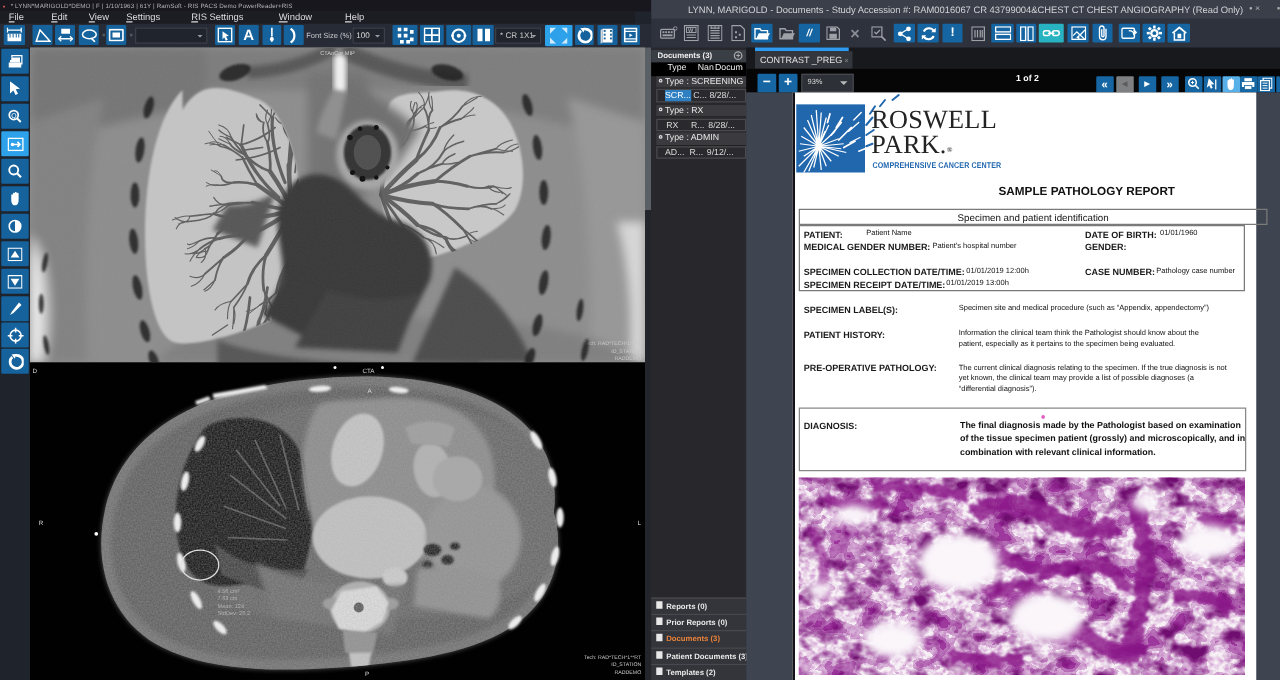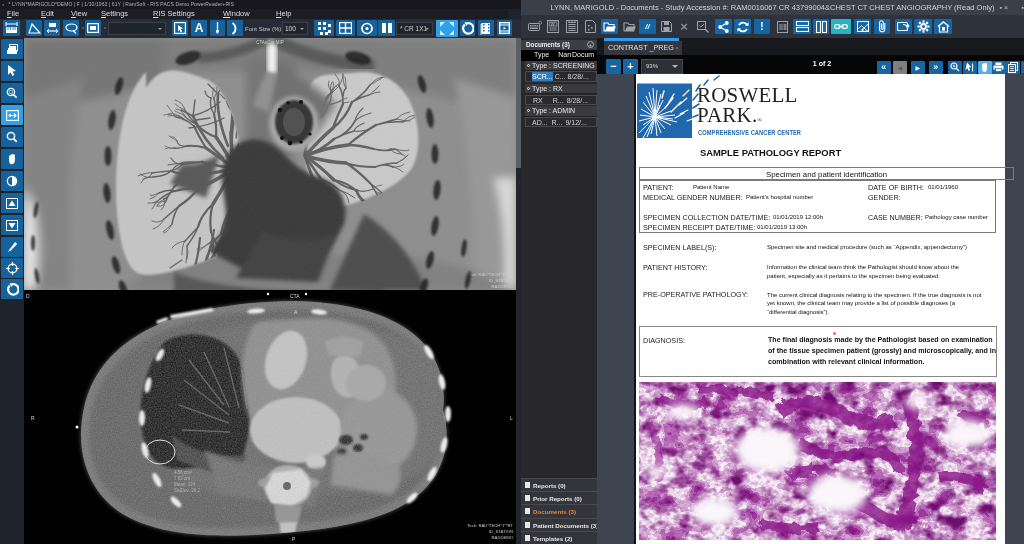--- a/index.html
+++ b/index.html
@@ -37,21 +37,21 @@
 
 #tabbar{left:597px;top:38px;width:427px;height:17px;background:#17191d;}
 #tab1{left:604px;top:40.5px;width:78px;height:14.5px;background:#33363d;color:#e0e0e0;font-size:7.2px;line-height:14px;white-space:nowrap;}
 #tabline{left:604px;top:38px;width:75px;height:2.5px;background:#2e9bf0;}
 #pdfbar{left:597px;top:55px;width:427px;height:19px;background:#060607;}
 .pbtn{position:absolute;top:5.5px;width:13.5px;height:13px;background:#1566a2;color:#fff;display:flex;align-items:center;justify-content:center;border-radius:1px;}
 #docarea{left:597px;top:74px;width:427px;height:470px;background:#3e4450;}
 #page{left:634px;top:74px;width:371px;height:470px;background:#fff;border-left:2.5px solid #121218;}
 
 .pc{position:absolute;color:#1c1c1c;}
-.lbl{font-weight:normal;font-size:7.2px;color:#1a1a1a;}
+.lbl{font-weight:bold;font-size:7.2px;color:#1a1a1a;}
 .val{font-size:6px;color:#111;}
 #ptable{left:639px;top:167px;width:357px;height:65px;border:1px solid #7a7a7a;}
 #pthead{left:639px;top:167px;width:375px;height:13px;border:1px solid #7a7a7a;font-size:7.8px;text-align:center;line-height:13px;color:#111;}
 #dbox{left:639px;top:325.5px;width:358px;height:51px;border:1px solid #888;}
 </style></head>
 <body>
 <div id="root">
 
 <div id="lw" class="abs"></div>
 <div id="ltitle" class="abs"><span style="color:#c55;margin-left:2px;font-size:4px;">●</span><span style="margin-left:4px;">* LYNN*MARIGOLD*DEMO | F | 1/10/1963 | 61Y | RamSoft - RIS PACS Demo PowerReader+RIS</span></div>
@@ -836,21 +836,21 @@
       </g>
 <g stroke="#2167ae" stroke-width="1.6" stroke-linecap="round">
         <path d="M58 26l5-6M61 17l4-6M69 11l4-5M79 6l5-4M58 34l6-4M58 43l5-2"></path>
       </g>
 <g stroke="#fff" stroke-width="1.1" stroke-linecap="round">
         <path d="M45 40l8-4M44 31l8-7M48 22l6-6M52 47l5-2"></path>
       </g>
 </svg>
 <div class="pc" style="left:697px;top:86px;font-family:'Liberation Serif',serif;font-size:21px;color:#232323;letter-spacing:0.2px;line-height:19.5px;">ROSWELL<br>PARK.<span style="font-size:6px;vertical-align:0.5px;">®</span></div>
 <div class="pc" style="left:698px;top:129px;font-size:6.7px;font-weight:bold;color:#2167ae;transform:scale(0.85,1);transform-origin:0 0;letter-spacing:0.1px;">COMPREHENSIVE CANCER CENTER</div>
-<div class="pc" style="left:700px;top:147px;width:240px;text-align:left;font-weight:bold;font-size:9.4px;color:#111;">SAMPLE PATHOLOGY REPORT</div>
+<div class="pc" style="left:700px;top:147px;width:240px;text-align:right;font-weight:bold;font-size:9.4px;color:#111;">SAMPLE PATHOLOGY REPORT</div>
 <div id="pthead" class="abs">Specimen and patient identification</div>
 <div id="ptable" class="abs" style="top:180px;height:52.5px;"></div>
 <div class="pc lbl" style="left:643px;top:183px;">PATIENT:</div>
     <div class="pc val" style="left:693px;top:184px;">Patient Name</div>
 <div class="pc lbl" style="left:868px;top:183px;">DATE OF BIRTH:</div>
     <div class="pc val" style="left:928px;top:184px;">01/01/1960</div>
 <div class="pc lbl" style="left:643px;top:193px;">MEDICAL GENDER NUMBER:</div>
     <div class="pc val" style="left:746px;top:194px;">Patient's hospital number</div>
 <div class="pc lbl" style="left:868px;top:193px;">GENDER:</div>
 <div class="pc lbl" style="left:643px;top:212.5px;">SPECIMEN COLLECTION DATE/TIME:</div>

